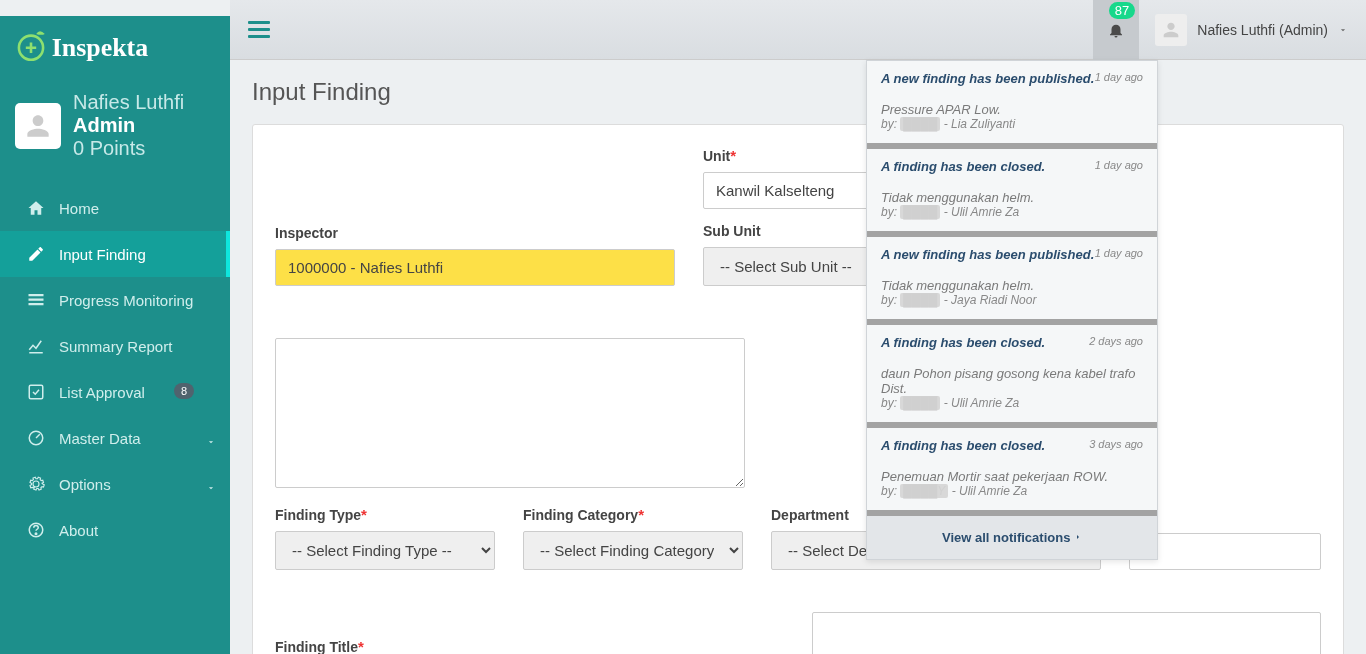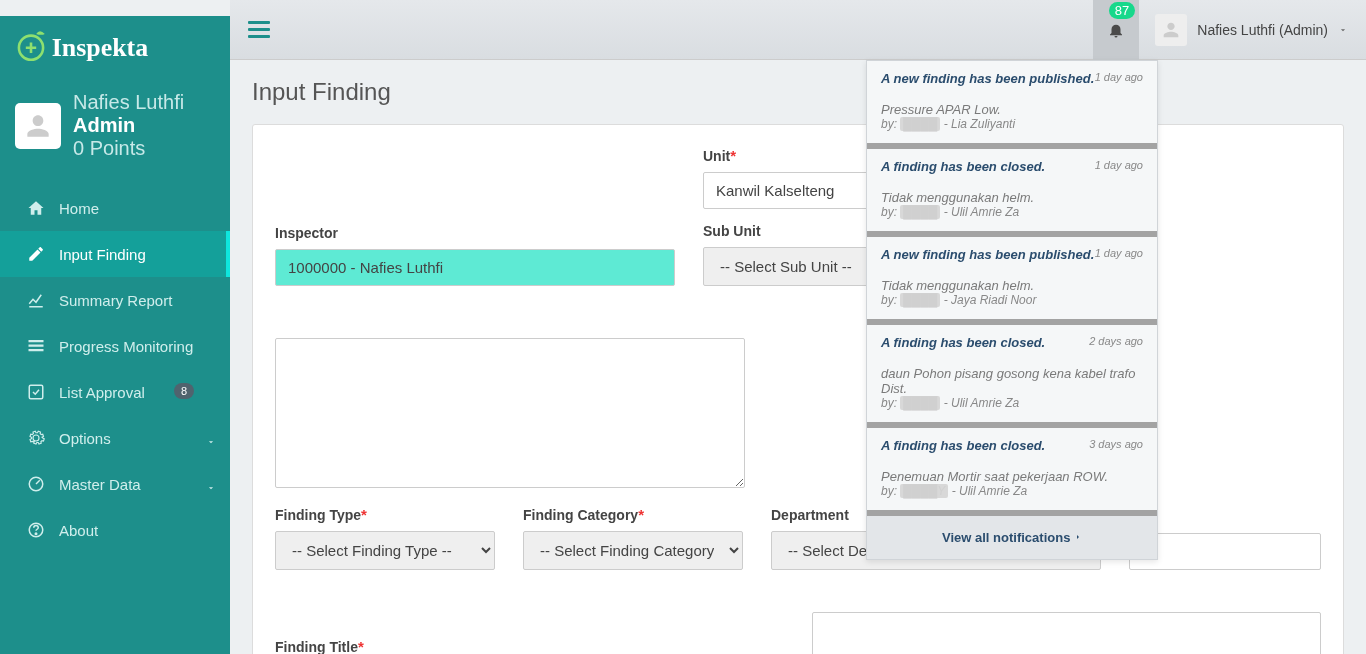--- a/index.html
+++ b/index.html
@@ -46,21 +46,21 @@
 
 .card { background:#fff; margin:0 22px 22px 22px; border:1px solid #dcdcdc; border-radius:3px; padding:22px; }
 .form-row { display:flex; gap:28px; margin-bottom:18px; flex-wrap:wrap;align-items:flex-end;}
 .form-group { display:flex; flex-direction:column; }
 .form-group.w400 { width:400px; }
 .form-group.w220 { width:220px; }
 .form-group.w330 { width:330px; }
 label { font-weight:bold; font-size:14px; color:#444; margin-bottom:8px;}
 .req { color:#e33; font-size:15px; }
 input[type=text], select, textarea { border:1px solid #ccc; border-radius:2px; padding:9px 12px; font-size:15px; color:#444; font-family:inherit; width:100%;}
-input[readonly]{ background:#5eead4;}
+input[readonly]{ background:#fde047;}
 .big-text { height:150px; resize:both; }
 
 .photos-group { width:470px; }
 .taken-group { flex:1; }
 .textarea-mid { height:88px; }
 </style>
 </head>
 <body>
 
 <div class="sidebar">
@@ -103,74 +103,74 @@
             <svg width="18" height="18" viewBox="0 0 24 24" fill="#fff">
               <path d="M3 17v4h4l11-11-4-4L3 17zM21 7l-2 2-4-4 2-2c.4-.4 1-.4 1.4 0L21 5.6c.4.4.4 1 0 1.4z"></path>
             </svg>
           </span>
           <span>Input Finding</span>
         </a>
       </li>
     <li>
         <a href="#">
           <span class="icon">
-            <svg width="18" height="18" viewBox="0 0 24 24" fill="none" stroke="#cfeeec" stroke-width="2">
-              <path d="M3 17l5-6 4 4 7-10"></path>
-              <path d="M3 21h18"></path>
-            </svg>
-          </span>
-          <span>Summary Report</span>
-        </a>
-      </li>
-    <li>
-        <a href="#">
-          <span class="icon">
             <svg width="18" height="18" viewBox="0 0 24 24" fill="#cfeeec">
               <rect x="2" y="4" width="20" height="3"></rect>
               <rect x="2" y="10" width="20" height="3"></rect>
               <rect x="2" y="16" width="20" height="3"></rect>
             </svg>
           </span>
           <span>Progress Monitoring</span>
         </a>
       </li>
     <li>
         <a href="#">
           <span class="icon">
             <svg width="18" height="18" viewBox="0 0 24 24" fill="none" stroke="#cfeeec" stroke-width="2">
+              <path d="M3 17l5-6 4 4 7-10"></path>
+              <path d="M3 21h18"></path>
+            </svg>
+          </span>
+          <span>Summary Report</span>
+        </a>
+      </li>
+    <li>
+        <a href="#">
+          <span class="icon">
+            <svg width="18" height="18" viewBox="0 0 24 24" fill="none" stroke="#cfeeec" stroke-width="2">
               <rect x="3" y="3" width="18" height="18" rx="2"></rect>
               <path d="M8 12l3 3 5-6"></path>
             </svg>
           </span>
           <span>List Approval</span>
           <span class="badge">8</span>
         </a>
       </li>
     <li>
         <a href="#">
           <span class="icon">
             <svg width="18" height="18" viewBox="0 0 24 24" fill="#cfeeec">
-              <path d="M12 8a4 4 0 100 8 4 4 0 000-8zm9 4l2 1-1 3-2-.5-1.5 1.5.5 2-3 1-1-2h-2l-1 2-3-1 .5-2L7 16.5 5 17l-1-3 2-1v-2l-2-1 1-3 2 .5L8.5 6 8 4l3-1 1 2h2l1-2 3 1-.5 2L19 7.5l2-.5 1 3-2 1z" fill="none" stroke="#cfeeec" stroke-width="1.5"></path>
-            </svg>
-          </span>
-          <span>Options</span>
+              <circle cx="12" cy="12" r="9" fill="none" stroke="#cfeeec" stroke-width="2"></circle>
+              <path d="M12 12l5-5" stroke="#cfeeec" stroke-width="2"></path>
+            </svg>
+          </span>
+          <span>Master Data</span>
           <span class="chev"><svg width="10" height="10" viewBox="0 0 24 24" fill="#cfeeec">
               <path d="M7 10l5 5 5-5z"></path>
             </svg></span>
         </a>
       </li>
     <li>
         <a href="#">
           <span class="icon">
             <svg width="18" height="18" viewBox="0 0 24 24" fill="#cfeeec">
-              <circle cx="12" cy="12" r="9" fill="none" stroke="#cfeeec" stroke-width="2"></circle>
-              <path d="M12 12l5-5" stroke="#cfeeec" stroke-width="2"></path>
-            </svg>
-          </span>
-          <span>Master Data</span>
+              <path d="M12 8a4 4 0 100 8 4 4 0 000-8zm9 4l2 1-1 3-2-.5-1.5 1.5.5 2-3 1-1-2h-2l-1 2-3-1 .5-2L7 16.5 5 17l-1-3 2-1v-2l-2-1 1-3 2 .5L8.5 6 8 4l3-1 1 2h2l1-2 3 1-.5 2L19 7.5l2-.5 1 3-2 1z" fill="none" stroke="#cfeeec" stroke-width="1.5"></path>
+            </svg>
+          </span>
+          <span>Options</span>
           <span class="chev"><svg width="10" height="10" viewBox="0 0 24 24" fill="#cfeeec">
               <path d="M7 10l5 5 5-5z"></path>
             </svg></span>
         </a>
       </li>
     <li>
         <a href="#">
           <span class="icon">
             <svg width="18" height="18" viewBox="0 0 24 24" fill="none" stroke="#cfeeec" stroke-width="2">
               <circle cx="12" cy="12" r="9"></circle>

